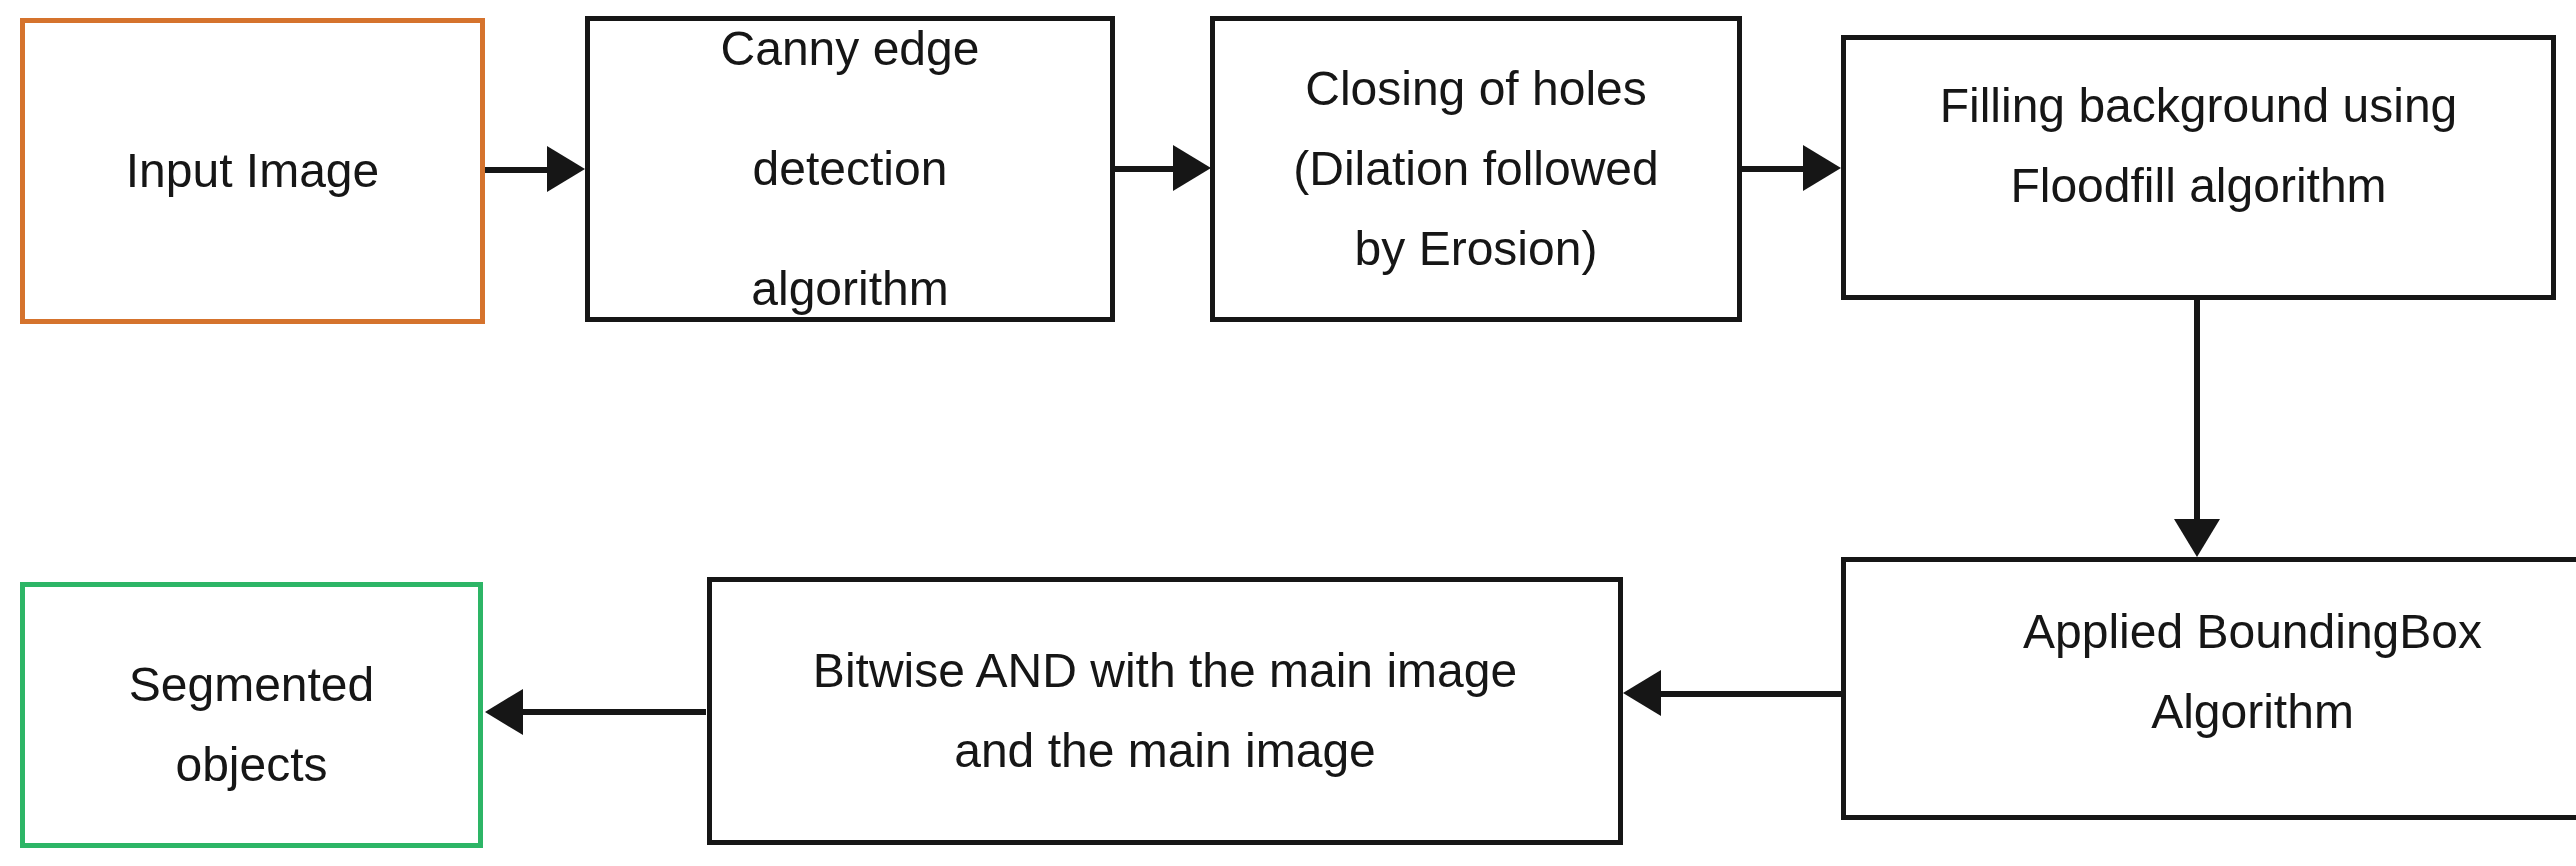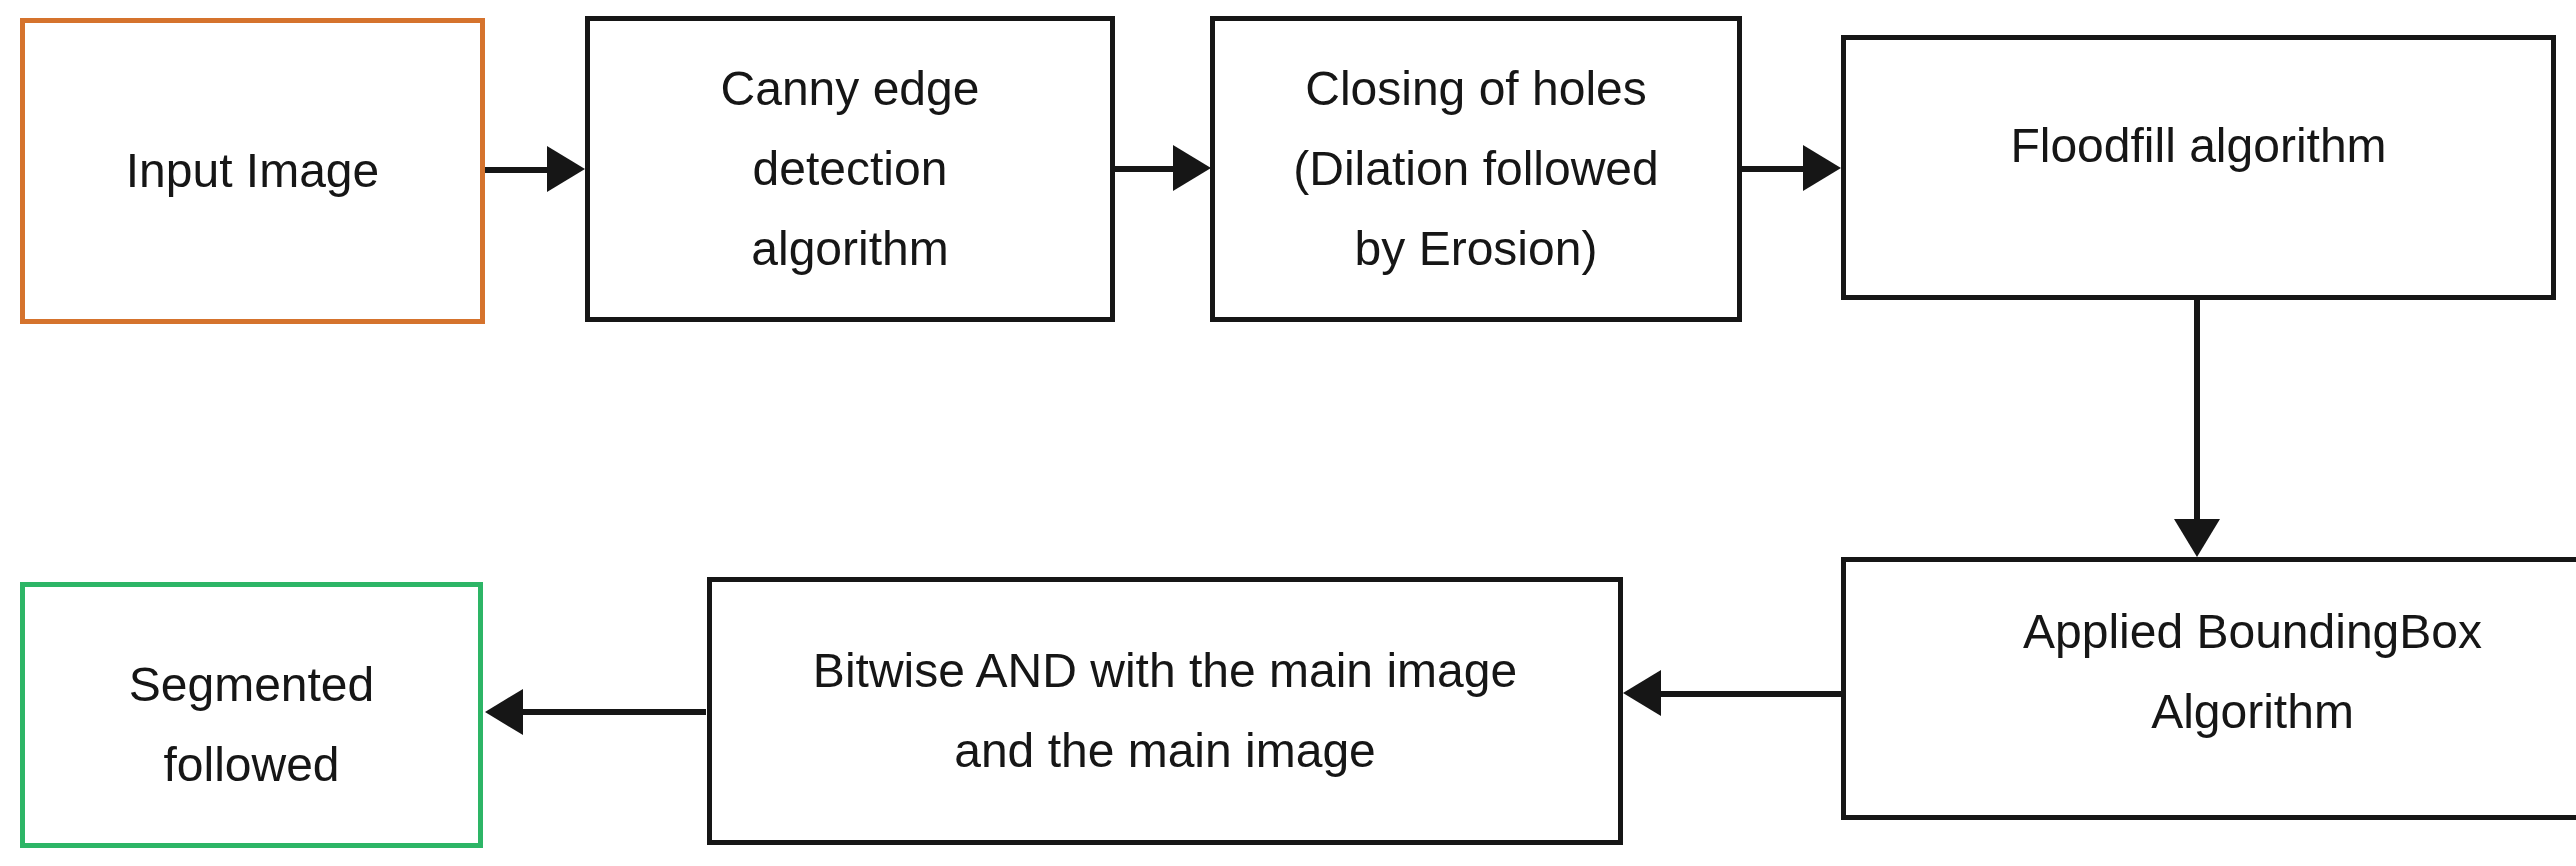--- a/index.html
+++ b/index.html
@@ -27,21 +27,21 @@
     align-items: center;
     text-align: center;
     font-size: 48px;
     line-height: 80px;
     white-space: nowrap;
   }
   .box .line { display: block; }
 
   
   #node-input      { left: 20px;   top: 18px;  width: 465px;  height: 306px; }
-  #node-canny      { left: 585px;  top: 16.4px;  width: 530px;  height: 306px; }
+  #node-canny      { left: 585px;  top: 16.4px;  width: 530px;  height: 306px; gap: 40px; }
   #node-closing    { left: 1210px; top: 16.4px;  width: 532px;  height: 306px; }
   #node-floodfill  { left: 1841px; top: 35px;  width: 715px;  height: 265px; padding-bottom: 43px; }
   #node-bbox       { left: 1841px; top: 557px; width: 823px;  height: 263px; padding-bottom: 33px; }
   #node-bitwise    { left: 707px;  top: 577px; width: 916px; height: 268px; }
   #node-segmented  { left: 20px;   top: 582px; width: 463px;  height: 266px; padding-top: 20px; }
 
   
   .hline, .vline {
     position: absolute;
     background: #161616;
@@ -84,36 +84,37 @@
     <span class="line">algorithm</span>
   </div>
 
   <div class="box" id="node-closing">
     <span class="line">Closing of holes</span>
     <span class="line">(Dilation followed</span>
     <span class="line">by Erosion)</span>
   </div>
 
   <div class="box" id="node-floodfill">
+    <span class="line">Filling background using</span>
     <span class="line">Floodfill algorithm</span>
   </div>
 
   <div class="box" id="node-bbox">
     <span class="line">Applied BoundingBox</span>
     <span class="line">Algorithm</span>
   </div>
 
   <div class="box" id="node-bitwise">
     <span class="line">Bitwise AND with the main image</span>
     <span class="line">and the main image</span>
   </div>
 
   <div class="box" id="node-segmented" style="border-color: rgb(45, 181, 102);">
     <span class="line">Segmented</span>
-    <span class="line">followed</span>
+    <span class="line">objects</span>
   </div>
 
   <div>
     <div class="hline" style="left:485px; top:167px; width:67px;"></div>
     <div class="head right" style="left:547px; top:146px;"></div>
   </div>
 
   <div>
     <div class="hline" style="left:1115px; top:166px; width:62px;"></div>
     <div class="head right" style="left:1173px; top:145px;"></div>

